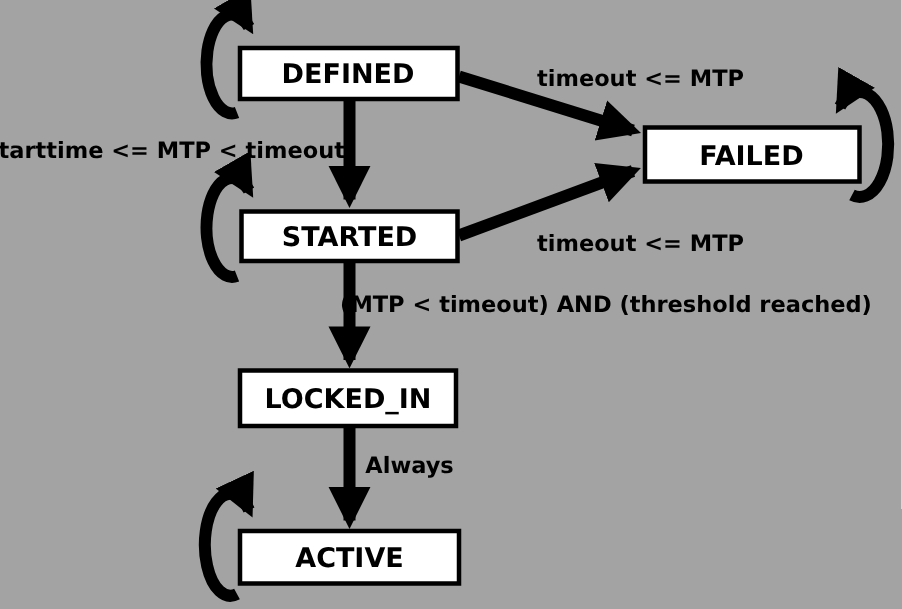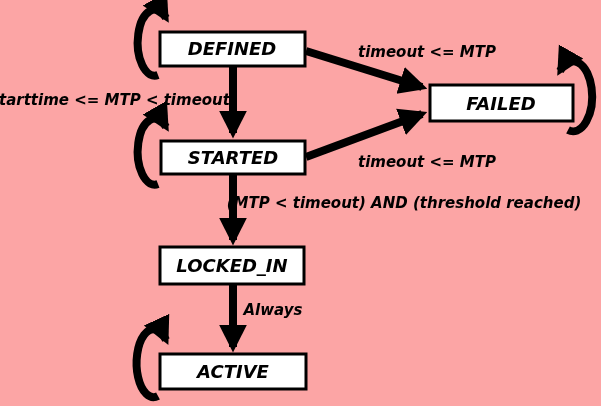--- a/index.html
+++ b/index.html
@@ -4,23 +4,22 @@
 <style>
   html, body {
     margin: 0;
     padding: 0;
     background: #ffffff;
   }
   .canvas {
     position: relative;
     width: 601px;
     height: 406px;
-    background: #fca5a5;
+    background: #a3a3a3;
     overflow: hidden;
-    font-style: italic;
   }
   svg { display: block; }
   .edge {
     fill: none;
     stroke: #000000;
     stroke-width: 8;
   }
   .loop {
     fill: none;
     stroke: #000000;

